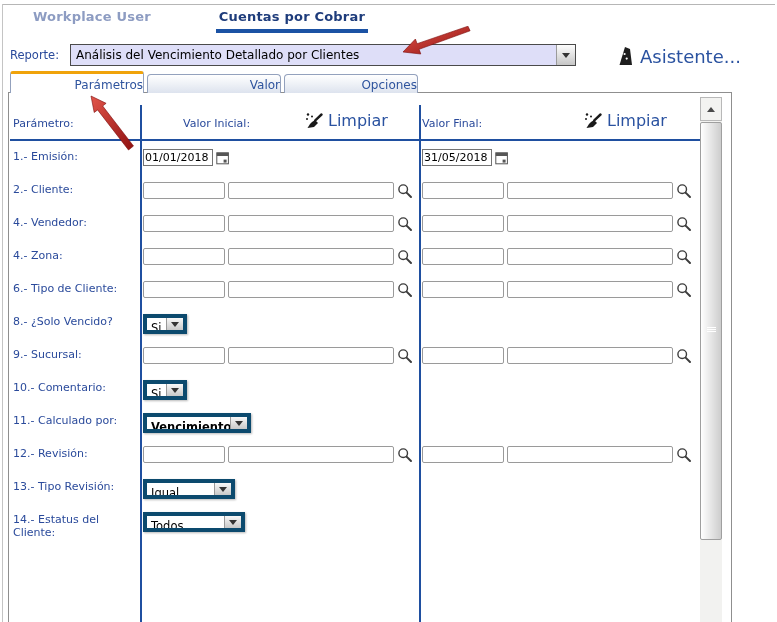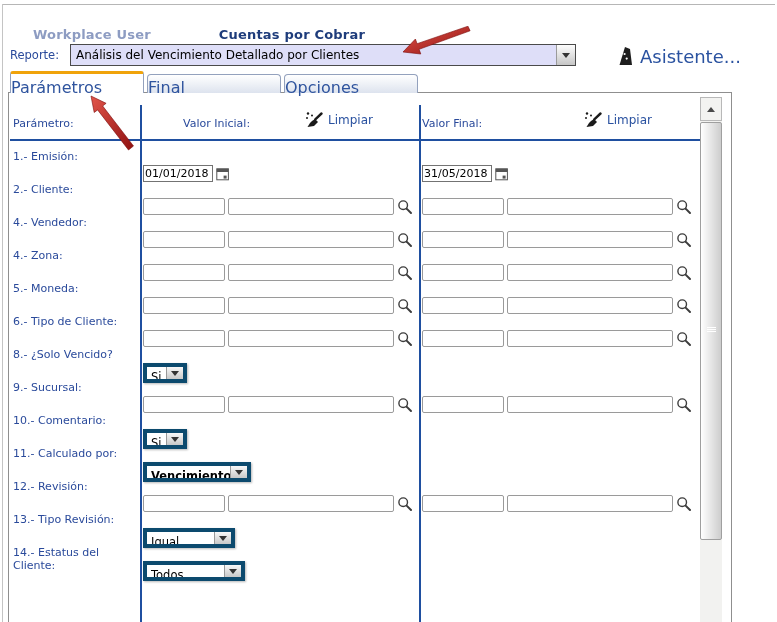--- a/index.html
+++ b/index.html
@@ -5,59 +5,59 @@
   * { margin:0; padding:0; box-sizing:border-box; }
   html,body { width:777px; height:622px; overflow:hidden; background:#fff;
     font-family:"DejaVu Sans","Liberation Sans",sans-serif; }
   body { position:relative; }
 
   .top-hline { position:absolute; left:2px; top:4px; width:773px; height:1px; background:#b6b6b6; }
   .left-vline { position:absolute; left:2px; top:4px; width:1px; height:618px; background:#c4c4c4; }
 
   
   .top-tabs { position:absolute; left:30px; top:9px; display:flex; gap:62px; }
-  .top-tab { font-size:13px; font-weight:bold; letter-spacing:.2px; color:#8d9cc2; padding:0 3px 5px 3px; cursor:pointer;margin-top:18px; }
+  .top-tab { font-size:13px; font-weight:bold; letter-spacing:.2px; color:#8d9cc2; padding:0 3px 5px 3px; cursor:pointer; }
   .top-tab.active { color:#1e3c7b; border-bottom:4px solid #1b52a4; }
 
   
   .report-label { position:absolute; left:10px; top:48px; font-size:11.5px; color:#2a4a9b; }
   .report-select { position:absolute; left:70px; top:44px; width:506px; height:22px;
     border:1px solid #4a4a4a; background:#dedef8; display:flex; cursor:pointer; }
   .rs-text { flex:1; font-size:12px; color:#000; padding:3px 2px 0 5px; white-space:nowrap; overflow:hidden; }
   .rs-btn { width:19px; border-left:1px solid #9a9a9a; background:linear-gradient(#fdfdfd,#c6c6c6);
     display:flex; align-items:center; justify-content:center; }
   .tri-down { width:0; height:0; border-left:4px solid transparent; border-right:4px solid transparent; border-top:5px solid #333; }
   .assistant { position:absolute; left:618px; top:45px; height:22px; display:flex; align-items:center; gap:7px; cursor:pointer; }
   .assistant span { font-size:18px; color:#2a52a0; }
 
   
   .sub-tabs { position:absolute; left:10px; top:71px; display:flex; gap:3px; align-items:flex-end; z-index:3; }
-  .sub-tab { width:134px; text-align:left; font-size:16px; color:#2f549e; cursor:pointer; }
+  .sub-tab { width:134px; text-align:right; font-size:12px; color:#2f549e; cursor:pointer; }
   .sub-tab.inactive { height:19px; padding-top:3px; background:linear-gradient(#ffffff,#dde3ee);
     border:1px solid #93a1bd; border-bottom:none; border-radius:4px 4px 0 0; }
   .sub-tab.active { height:22px; padding-top:4px; background:#fff; border:1px solid #93a1bd;
     border-top:3px solid #f0a30a; border-bottom:none; border-radius:3px 3px 0 0; }
 
   
   .panel { position:absolute; left:8px; top:92px; width:724px; height:540px;
     border:1px solid #8f8f8f; background:#fff; z-index:1; }
   .vsep { position:absolute; top:12px; bottom:0; width:2px; background:#1f4fa0; }
   .vsep1 { left:131px; } .vsep2 { left:410px; }
   .hline { position:absolute; left:1px; top:46px; width:690px; height:2px; background:#1f4fa0; }
 
   .h-label { position:absolute; top:24px; font-size:11px; color:#2a4a9b; }
   .h-param { left:4px; } .h-initial { left:134px;margin-left:40px; } .h-final { left:413px; }
   .clear { position:absolute; top:18px; display:flex; align-items:center; gap:5px; cursor:pointer; }
-  .clear span { font-size:12px; color:#2a52a0; }
+  .clear span { font-size:16px; color:#2a52a0; }
   .clear1 { left:296px; } .clear2 { left:575px; }
 
   .rows { position:absolute; left:0; top:48px; width:692px; }
   .prow { position:relative; height:33px; }
   .row-label { position:absolute; left:4px; top:9px; width:108px; font-size:11px; line-height:13px; color:#2a4a9b; }
-  .cell { position:absolute; top:24px; display:flex; align-items:center; }
+  .cell { position:absolute; top:8px; display:flex; align-items:center; }
   .cell-initial { left:134px; } .cell-final { left:413px; }
 
   .date-wrap, .lookup-wrap { display:flex; align-items:center; gap:3px; }
   .lookup-wrap { gap:3px; }
   .date-input { width:70px; height:17px; border:1px solid #737373; font-size:11px;
     font-family:"DejaVu Sans",sans-serif; padding:0 1px; }
   .lu { height:17px; border:1px solid #9a9a9a; border-radius:2px; font-size:11px;
     font-family:"DejaVu Sans",sans-serif; padding:0 2px; }
   .lu-small { width:82px; } .lu-large { width:166px; }
   .icon-btn { cursor:pointer; display:inline-flex; }
@@ -240,47 +240,20 @@
     <span class="icon-btn">
       <svg width="16" height="16" viewBox="0 0 16 16">
         <circle cx="6.2" cy="6.2" r="4.3" fill="none" stroke="#3c3c3c" stroke-width="1.4"></circle>
         <line x1="9.6" y1="9.6" x2="14" y2="14" stroke="#3c3c3c" stroke-width="2" stroke-linecap="round"></line>
       </svg>
     </span>
   </span>
         </div>
   </div>
       <div class="prow">
-    <div class="row-label">5.- Moneda:</div>
-    <div class="cell cell-initial">
-          <span class="lookup-wrap">
-    <input class="lu lu-small" value="" style="">
-    <input class="lu lu-large" value="" style="">
-    <span class="icon-btn">
-      <svg width="16" height="16" viewBox="0 0 16 16">
-        <circle cx="6.2" cy="6.2" r="4.3" fill="none" stroke="#3c3c3c" stroke-width="1.4"></circle>
-        <line x1="9.6" y1="9.6" x2="14" y2="14" stroke="#3c3c3c" stroke-width="2" stroke-linecap="round"></line>
-      </svg>
-    </span>
-  </span>
-        </div>
-    <div class="cell cell-final">
-          <span class="lookup-wrap">
-    <input class="lu lu-small" value="" style="">
-    <input class="lu lu-large" value="" style="">
-    <span class="icon-btn">
-      <svg width="16" height="16" viewBox="0 0 16 16">
-        <circle cx="6.2" cy="6.2" r="4.3" fill="none" stroke="#3c3c3c" stroke-width="1.4"></circle>
-        <line x1="9.6" y1="9.6" x2="14" y2="14" stroke="#3c3c3c" stroke-width="2" stroke-linecap="round"></line>
-      </svg>
-    </span>
-  </span>
-        </div>
-  </div>
-      <div class="prow">
     <div class="row-label">6.- Tipo de Cliente:</div>
     <div class="cell cell-initial">
           <span class="lookup-wrap">
     <input class="lu lu-small" value="" style="">
     <input class="lu lu-large" value="" style="">
     <span class="icon-btn">
       <svg width="16" height="16" viewBox="0 0 16 16">
         <circle cx="6.2" cy="6.2" r="4.3" fill="none" stroke="#3c3c3c" stroke-width="1.4"></circle>
         <line x1="9.6" y1="9.6" x2="14" y2="14" stroke="#3c3c3c" stroke-width="2" stroke-linecap="round"></line>
       </svg>
@@ -425,21 +398,21 @@
           <div></div>
           <div></div>
           <div></div>
         </div>
     </div>
   </div>
 </div>
 
 <div class="sub-tabs">
   <div class="sub-tab active">Parámetros</div>
-  <div class="sub-tab inactive">Final</div>
+  <div class="sub-tab inactive">Valor</div>
   <div class="sub-tab inactive">Opciones</div>
 </div>
 
 <svg class="annot" style="left:401px; top:26px;" width="70" height="32" viewBox="0 0 70 32">
   <defs>
       <linearGradient id="redg1" x1="0" y1="0" x2="1" y2="1">
     <stop offset="0" stop-color="#e2554a"></stop>
         <stop offset="1" stop-color="#8f1010"></stop>
       </linearGradient>
     </defs>

